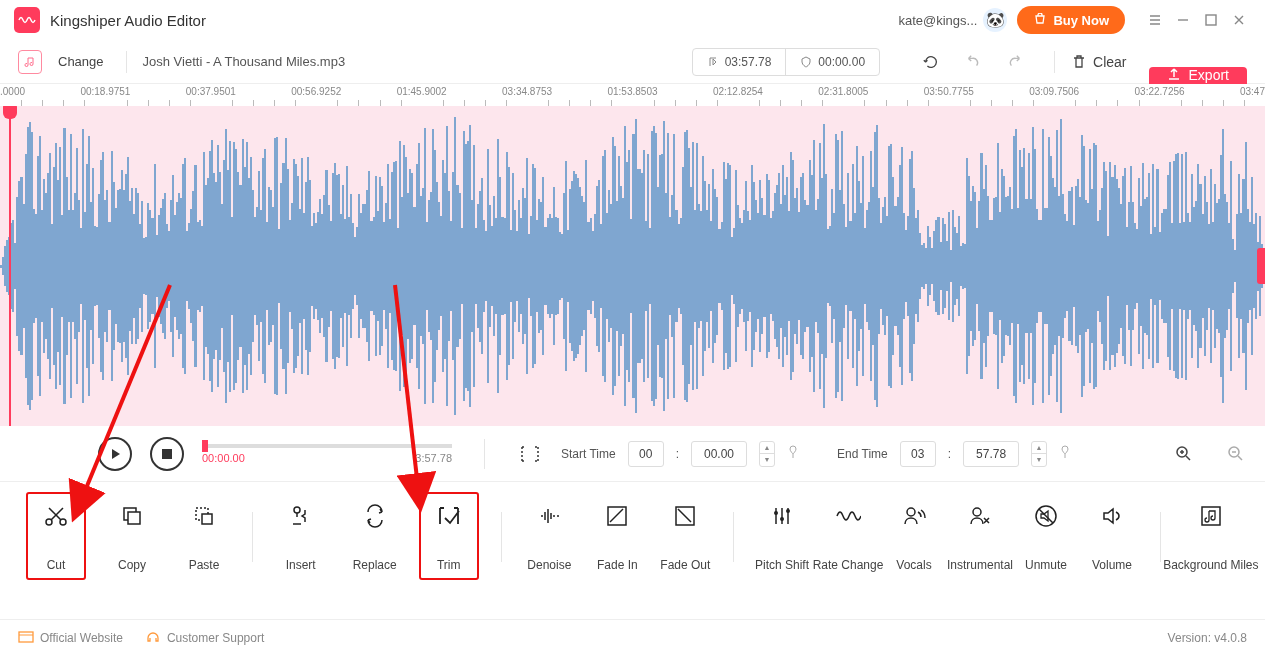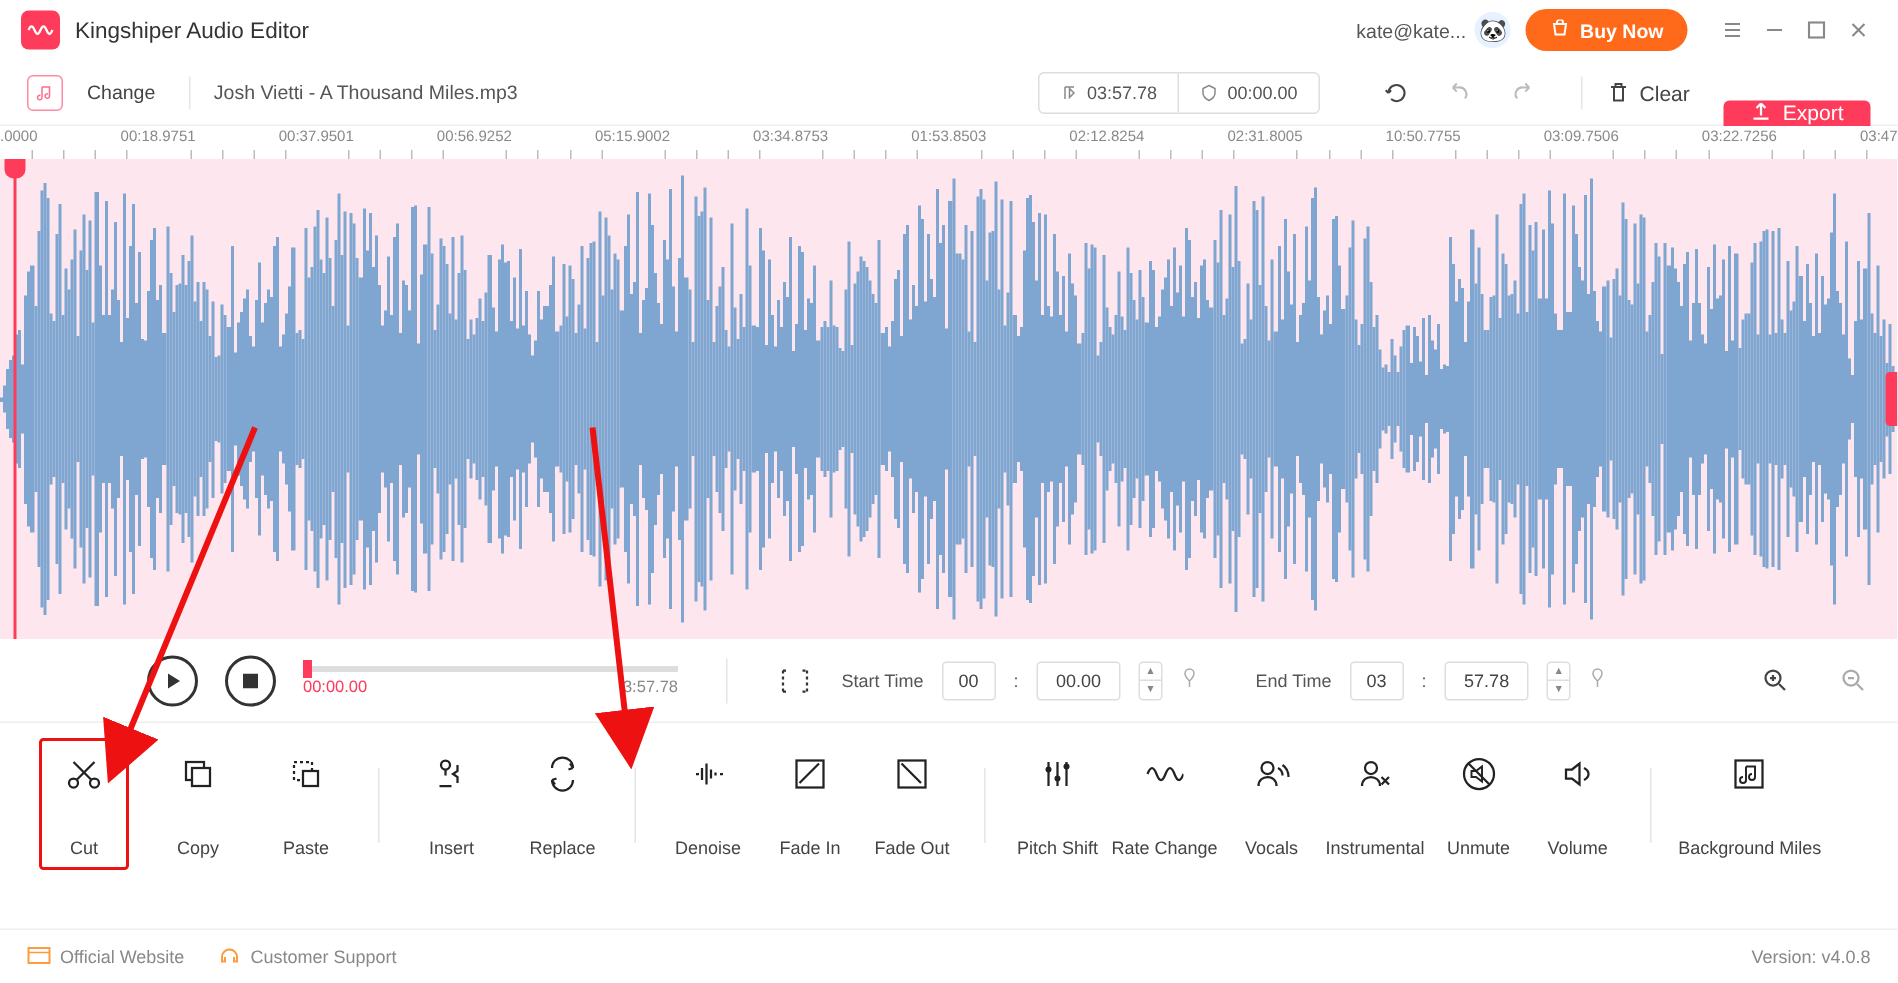--- a/index.html
+++ b/index.html
@@ -87,21 +87,21 @@
 <body>
 
 <div class="titlebar">
   <div class="logo">
     <svg viewBox="0 0 18 14">
         <path d="M1 7 Q3 2 5 7 T9 7 T13 7 T17 7" stroke="#fff" stroke-width="1.5" fill="none"></path>
       </svg>
   </div>
   <div class="app-title">Kingshiper Audio Editor</div>
   <div class="titlebar-spacer"></div>
-  <div class="user-email">kate@kate...</div>
+  <div class="user-email">kate@kings...</div>
   <div class="avatar">🐼</div>
   <button class="buy-btn">
     <svg width="14" height="14" viewBox="0 0 14 14">
         <path d="M3 3 h8 l-1 7 h-6 z M5 3 v-1 a2 2 0 0 1 4 0 v1" stroke="#fff" stroke-width="1.3" fill="none"></path>
       </svg>
     <span>Buy Now</span>
   </button>
   <div class="win-btn">
       <svg viewBox="0 0 14 14">
         <path d="M2 3h10M2 7h10M2 11h10" stroke="#888" stroke-width="1.4"></path>
@@ -194,21 +194,21 @@
     <span class="ruler-label" style="left: 16.6667%;">00:37.9501</span>
     <div class="ruler-tick" style="left: 18.3333%;"></div>
     <div class="ruler-tick" style="left: 20%;"></div>
     <div class="ruler-tick" style="left: 21.6667%;"></div>
     <div class="ruler-tick" style="left: 23.3333%;"></div>
     <span class="ruler-label" style="left: 25%;">00:56.9252</span>
     <div class="ruler-tick" style="left: 26.6667%;"></div>
     <div class="ruler-tick" style="left: 28.3333%;"></div>
     <div class="ruler-tick" style="left: 30%;"></div>
     <div class="ruler-tick" style="left: 31.6667%;"></div>
-    <span class="ruler-label" style="left: 33.3333%;">05:15.9002</span>
+    <span class="ruler-label" style="left: 33.3333%;">01:45.9002</span>
     <div class="ruler-tick" style="left: 35%;"></div>
     <div class="ruler-tick" style="left: 36.6667%;"></div>
     <div class="ruler-tick" style="left: 38.3333%;"></div>
     <div class="ruler-tick" style="left: 40%;"></div>
     <span class="ruler-label" style="left: 41.6667%;">03:34.8753</span>
     <div class="ruler-tick" style="left: 43.3333%;"></div>
     <div class="ruler-tick" style="left: 45%;"></div>
     <div class="ruler-tick" style="left: 46.6667%;"></div>
     <div class="ruler-tick" style="left: 48.3333%;"></div>
     <span class="ruler-label" style="left: 50%;">01:53.8503</span>
@@ -219,21 +219,21 @@
     <span class="ruler-label" style="left: 58.3333%;">02:12.8254</span>
     <div class="ruler-tick" style="left: 60%;"></div>
     <div class="ruler-tick" style="left: 61.6667%;"></div>
     <div class="ruler-tick" style="left: 63.3333%;"></div>
     <div class="ruler-tick" style="left: 65%;"></div>
     <span class="ruler-label" style="left: 66.6667%;">02:31.8005</span>
     <div class="ruler-tick" style="left: 68.3333%;"></div>
     <div class="ruler-tick" style="left: 70%;"></div>
     <div class="ruler-tick" style="left: 71.6667%;"></div>
     <div class="ruler-tick" style="left: 73.3333%;"></div>
-    <span class="ruler-label" style="left: 75%;">10:50.7755</span>
+    <span class="ruler-label" style="left: 75%;">03:50.7755</span>
     <div class="ruler-tick" style="left: 76.6667%;"></div>
     <div class="ruler-tick" style="left: 78.3333%;"></div>
     <div class="ruler-tick" style="left: 80%;"></div>
     <div class="ruler-tick" style="left: 81.6667%;"></div>
     <span class="ruler-label" style="left: 83.3333%;">03:09.7506</span>
     <div class="ruler-tick" style="left: 85%;"></div>
     <div class="ruler-tick" style="left: 86.6667%;"></div>
     <div class="ruler-tick" style="left: 88.3333%;"></div>
     <div class="ruler-tick" style="left: 90%;"></div>
     <span class="ruler-label" style="left: 91.6667%;">03:22.7256</span>
@@ -978,20 +978,28 @@
     <div class="tool-label">Insert</div>
   </div>
   <div class="tool" style="margin-left:14px">
     <div class="tool-icon">
         <svg width="24" height="24" viewBox="0 0 24 24">
           <path d="M5 8a7 7 0 0 1 14 0 M19 16a7 7 0 0 1 -14 0 M19 8l-2-3 M19 8l-3 1 M5 16l2 3 M5 16l3-1" stroke="#222" fill="none" stroke-width="1.5"></path>
         </svg>
       </div>
     <div class="tool-label">Replace</div>
   </div>
+  <div class="tool highlight" style="margin-left:14px">
+    <div class="tool-icon">
+        <svg width="26" height="26" viewBox="0 0 26 26">
+          <path d="M4 5v16 M22 5v16 M4 5h4 M18 5h4 M9 15l5 5 9-12" stroke="#222" fill="none" stroke-width="1.8"></path>
+        </svg>
+      </div>
+    <div class="tool-label">Trim</div>
+  </div>
   <div class="tool-sep"></div>
   <div class="tool">
     <div class="tool-icon">
         <svg width="24" height="24" viewBox="0 0 24 24">
           <path d="M4 12h2 M8 8v8 M11 5v14 M14 9v6 M17 11v2 M20 12h2" stroke="#222" stroke-width="1.5"></path>
         </svg>
       </div>
     <div class="tool-label">Denoise</div>
   </div>
   <div class="tool" style="margin-left:8px">

